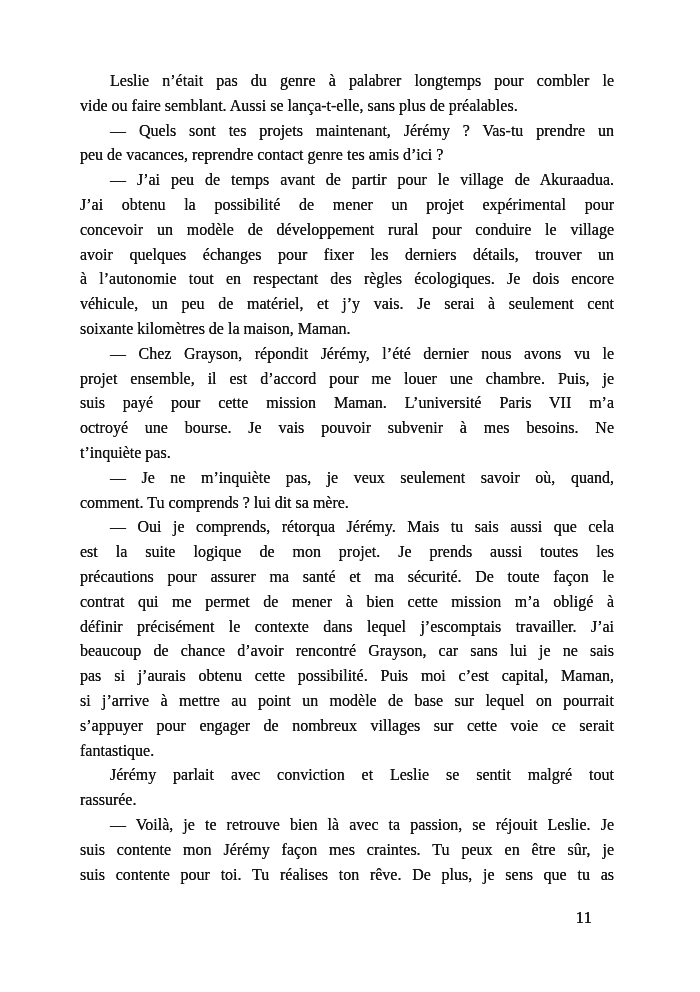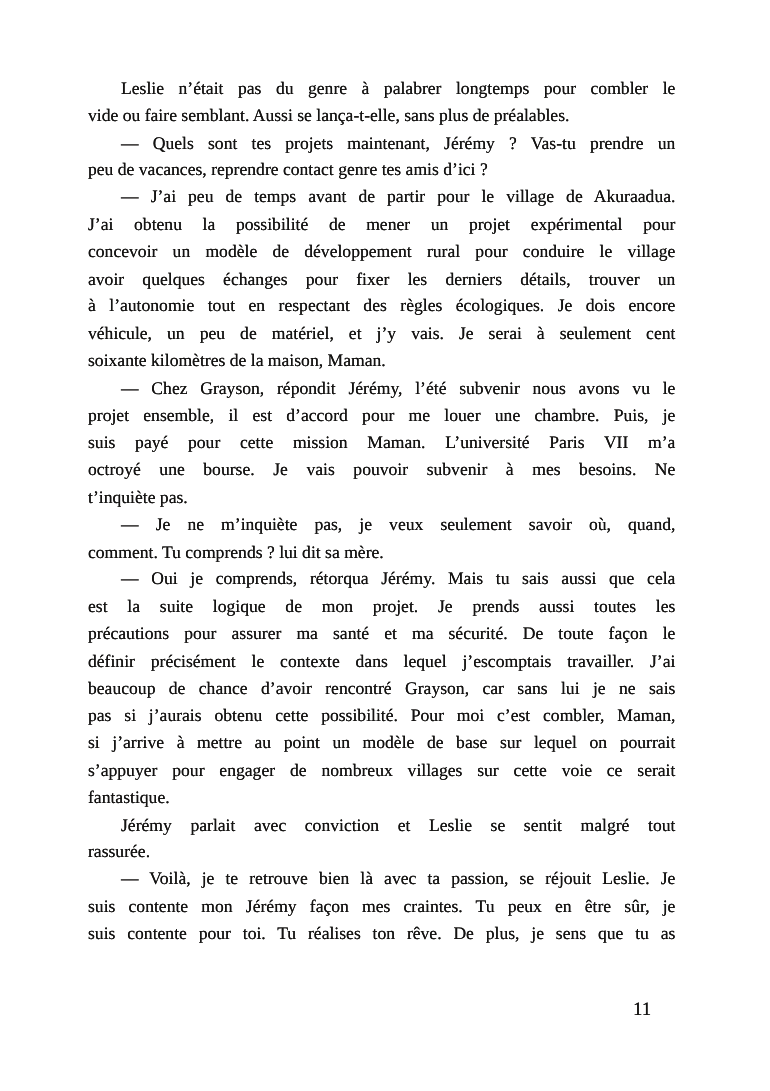--- a/index.html
+++ b/index.html
@@ -60,37 +60,38 @@
       <div class="paragraph">
         <div class="line first">— J’ai peu de temps avant de partir pour le village de Akuraadua.</div>
         <div class="line">J’ai obtenu la possibilité de mener un projet expérimental pour</div>
         <div class="line">concevoir un modèle de développement rural pour conduire le village</div>
         <div class="line">avoir quelques échanges pour fixer les derniers détails, trouver un</div>
         <div class="line">à l’autonomie tout en respectant des règles écologiques. Je dois encore</div>
         <div class="line">véhicule, un peu de matériel, et j’y vais. Je serai à seulement cent</div>
         <div class="line last">soixante kilomètres de la maison, Maman.</div>
       </div>
       <div class="paragraph">
-        <div class="line first">— Chez Grayson, répondit Jérémy, l’été subvenir nous avons vu le</div>
+        <div class="line first">— Chez Grayson, répondit Jérémy, l’été dernier nous avons vu le</div>
         <div class="line">projet ensemble, il est d’accord pour me louer une chambre. Puis, je</div>
         <div class="line">suis payé pour cette mission Maman. L’université Paris VII m’a</div>
         <div class="line">octroyé une bourse. Je vais pouvoir subvenir à mes besoins. Ne</div>
         <div class="line last">t’inquiète pas.</div>
       </div>
       <div class="paragraph">
         <div class="line first">— Je ne m’inquiète pas, je veux seulement savoir où, quand,</div>
         <div class="line last">comment. Tu comprends ? lui dit sa mère.</div>
       </div>
       <div class="paragraph">
         <div class="line first">— Oui je comprends, rétorqua Jérémy. Mais tu sais aussi que cela</div>
         <div class="line">est la suite logique de mon projet. Je prends aussi toutes les</div>
         <div class="line">précautions pour assurer ma santé et ma sécurité. De toute façon le</div>
+        <div class="line">contrat qui me permet de mener à bien cette mission m’a obligé à</div>
         <div class="line">définir précisément le contexte dans lequel j’escomptais travailler. J’ai</div>
         <div class="line">beaucoup de chance d’avoir rencontré Grayson, car sans lui je ne sais</div>
-        <div class="line">pas si j’aurais obtenu cette possibilité. Pour moi c’est combler, Maman,</div>
+        <div class="line">pas si j’aurais obtenu cette possibilité. Puis moi c’est capital, Maman,</div>
         <div class="line">si j’arrive à mettre au point un modèle de base sur lequel on pourrait</div>
         <div class="line">s’appuyer pour engager de nombreux villages sur cette voie ce serait</div>
         <div class="line last">fantastique.</div>
       </div>
       <div class="paragraph">
         <div class="line first">Jérémy parlait avec conviction et Leslie se sentit malgré tout</div>
         <div class="line last">rassurée.</div>
       </div>
       <div class="paragraph">
         <div class="line first">— Voilà, je te retrouve bien là avec ta passion, se réjouit Leslie. Je</div>

